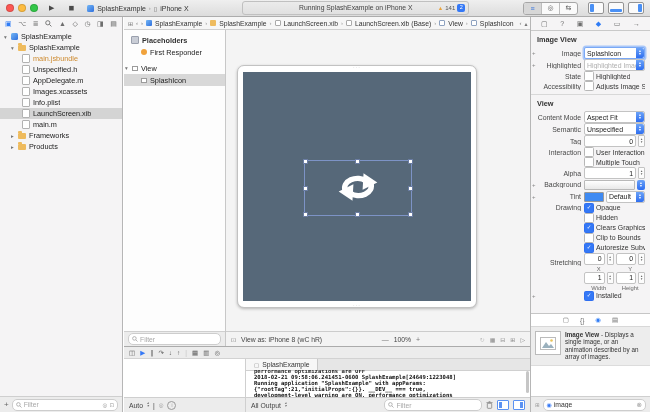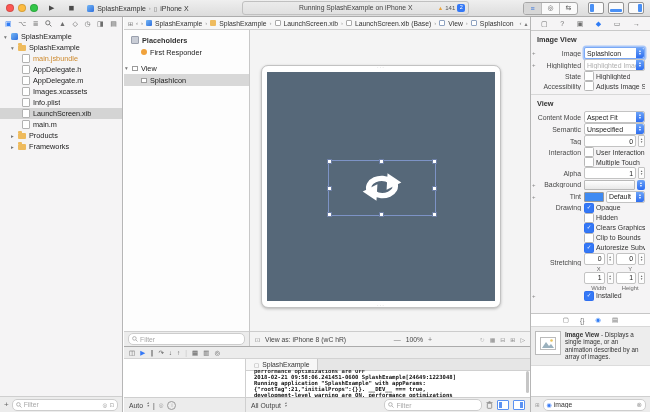--- a/index.html
+++ b/index.html
@@ -66,21 +66,21 @@
   #center{position:absolute;left:124px;top:17px;right:120px;bottom:0;}
   #jumpbar{height:12px;background:#f6f6f6;border-bottom:1px solid #cfcfcf;display:flex;
            align-items:center;gap:3px;padding:0 4px;font-size:6.8px;color:#333;white-space:nowrap;overflow:hidden;}
   #jumpbar .gico{color:#777;font-size:6px;}
   .crumbico{width:6px;height:6px;border-radius:1px;flex:none;}
   .ci-app{background:linear-gradient(135deg,#74b6f4,#2e6fde);}
   .ci-folder{background:#eebb5e;}
   .ci-doc{background:#fff;border:1px solid #aaa;box-sizing:border-box;}
   .ci-view{background:#fff;border:1px solid #8ea2c0;box-sizing:border-box;}
   #ibarea{position:absolute;top:13px;left:0;right:0;bottom:66px;display:flex;}
-  #outline{width:126px;border-right:1px solid #c8c8c8;background:#fdfdfd;position:relative;box-sizing:border-box;}
+  #outline{width:102px;border-right:1px solid #c8c8c8;background:#fdfdfd;position:relative;box-sizing:border-box;}
   .o-row{height:12px;display:flex;align-items:center;gap:3px;font-size:7.3px;white-space:nowrap;overflow:hidden;}
   .o-row.sel{background:#d8d8d8;}.o-ind2{padding-left:17px}
   .ph-ico{width:6px;height:6px;background:#c9cdd6;border:1px solid #9aa0ad;border-radius:1px;flex:none;}
   .fo-ico{width:6px;height:6px;background:#f3cf8a;border:1px dashed #c89b4a;border-radius:1px;flex:none;box-sizing:border-box;}
   .fr-ico{width:6px;height:6px;background:#f0a23c;border-radius:50%;flex:none;}
   .vw-ico{width:6px;height:5px;background:#fff;border:1px solid #9b9b9b;flex:none;box-sizing:border-box;}
   #outlineFilter{position:absolute;bottom:0;left:0;right:0;height:15px;background:#ececec;
                  border-top:1px solid #cfcfcf;display:flex;align-items:center;padding:0 4px;box-sizing:border-box;}
   #canvas{flex:1;background:#f4f4f4;position:relative;overflow:hidden;}
   .device{position:absolute;left:11px;top:35px;width:238px;height:241px;background:#fff;
@@ -251,51 +251,51 @@
         <span class="disc">▾</span>
         <span class="folder"></span>
         <span class="lbl">SplashExample</span>
       </div>
       <div class="nav-row d2">
         <span class="fico"></span>
         <span class="lbl orange">main.jsbundle</span>
       </div>
       <div class="nav-row d2">
         <span class="fico"></span>
-        <span class="lbl">AppDelegate.h</span>
+        <span class="lbl">Unspecified.h</span>
       </div>
       <div class="nav-row d2">
         <span class="fico"></span>
         <span class="lbl">AppDelegate.m</span>
       </div>
       <div class="nav-row d2">
         <span class="fico"></span>
         <span class="lbl">Images.xcassets</span>
       </div>
       <div class="nav-row d2">
         <span class="fico"></span>
         <span class="lbl">Info.plist</span>
       </div>
       <div class="nav-row d2 sel">
         <span class="fico"></span>
         <span class="lbl">LaunchScreen.xib</span>
       </div>
       <div class="nav-row d2">
         <span class="fico"></span>
         <span class="lbl">main.m</span>
+      </div>
+      <div class="nav-row d1">
+        <span class="disc">▸</span>
+        <span class="folder"></span>
+        <span class="lbl">Frameworks</span>
       </div>
       <div class="nav-row d1">
         <span class="disc">▸</span>
         <span class="folder"></span>
         <span class="lbl">Products</span>
-      </div>
-      <div class="nav-row d1">
-        <span class="disc">▸</span>
-        <span class="folder"></span>
-        <span class="lbl">Frameworks</span>
       </div>
     </div>
     <div class="barBottom">
       <span class="plusbtn">+</span>
       <span class="fpill">
         <svg width="6" height="6" viewBox="0 0 10 10">
             <circle cx="4" cy="4" r="3" fill="none" stroke="#a8a8a8" stroke-width="1.4"></circle>
             <line x1="6.3" y1="6.3" x2="9.2" y2="9.2" stroke="#a8a8a8" stroke-width="1.4"></line>
           </svg>
         <input class="pin" placeholder="Filter" style="">

